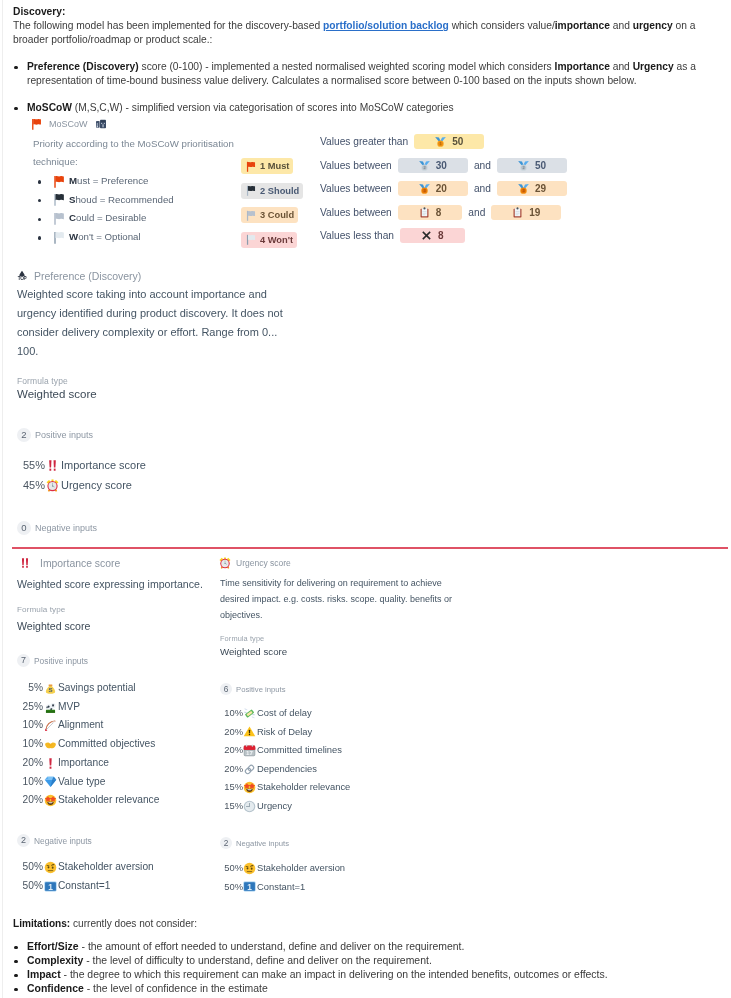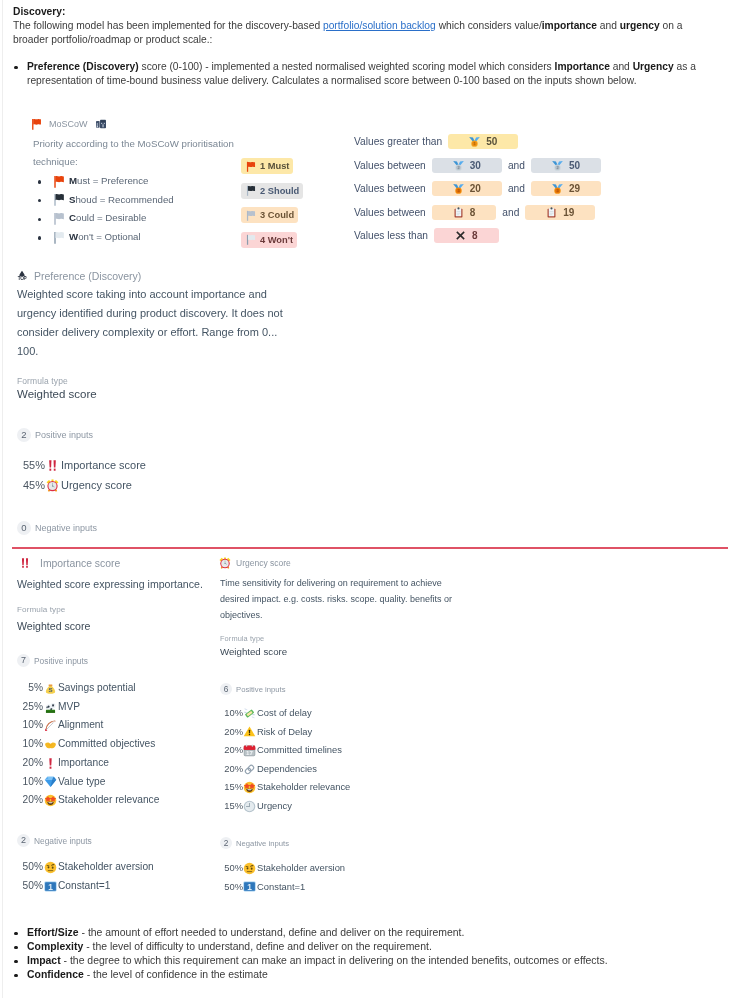--- a/index.html
+++ b/index.html
@@ -5,21 +5,21 @@
 <style>
   html,body{margin:0;padding:0;background:#ffffff;}
   body{width:731px;height:998px;font-family:"Liberation Sans",sans-serif;color:#2b2b2b;overflow:hidden;-webkit-font-smoothing:antialiased;}
   .page{position:relative;width:731px;height:782px;box-sizing:border-box;background:#fff;}
   .page:before{content:"";position:absolute;left:2px;top:0;width:1px;height:998px;background:#eeeeee;}
 
   .intro{position:absolute;left:13px;top:4px;width:700px;}
   .intro p{margin:0;font-size:10.25px;line-height:14px;color:#3b3b3b;}
   .intro .h{font-weight:bold;color:#1a1a1a;}
   b{font-weight:bold;color:#1a1a1a;}
-  a.link{color:#2a6fc9;text-decoration:underline;}
+  a.link{color:#2a6fc9;text-decoration:underline;font-weight:bold;}
 
   ul.bul{margin:0;padding:0;list-style:none;}
   ul.bul li{position:relative;padding-left:14px;font-size:10.25px;line-height:14px;color:#3b3b3b;}
   ul.bul li:before{content:"";position:absolute;left:1px;top:5.5px;width:3.8px;height:3.8px;border-radius:50%;background:#1a1a1a;}
 
   
   .card{position:absolute;box-sizing:border-box;}
   .cardtitle{font-size:9.4px;color:#7b8794;display:flex;align-items:center;gap:6px;}
   .cardtitle .t{color:#8a94a0;font-size:9.4px;}
 
@@ -53,21 +53,21 @@
   .moscow .cardtitle{position:absolute;left:17px;top:4px;gap:7px;font-size:9px;}
   .moscow .cardtitle .t{font-size:9px;}
   .ms-desc{position:absolute;left:20px;top:21px;width:205px;font-size:9.7px;line-height:17.5px;color:#7b8794;}
   ul.ms-list{position:absolute;left:0px;top:58px;margin:0;padding:0;list-style:none;width:215px;}
   ul.ms-list li{position:relative;padding-left:39px;font-size:9.7px;line-height:18.6px;color:#5a6675;display:flex;align-items:center;}
   ul.ms-list li:before{content:"";position:absolute;left:25px;top:8.4px;width:3.4px;height:3.4px;border-radius:50%;background:#2a3340;}
   ul.ms-list li .fi{margin-right:4px;display:inline-flex;}
   ul.ms-list li b{color:#2a3340;font-weight:bold;}
 
   .ms-badges{position:absolute;left:228px;top:44px;display:flex;flex-direction:column;gap:8.5px;align-items:flex-start;}
-  .ms-rules{position:absolute;left:307px;top:20px;display:flex;flex-direction:column;gap:8.5px;margin-left:34px;}
+  .ms-rules{position:absolute;left:307px;top:20px;display:flex;flex-direction:column;gap:8.5px;}
   .ms-rules .vrow{gap:0;}
   .ms-rules .rt{margin-right:6px;white-space:nowrap;}
   .ms-rules .andw{margin:0 6px;}
   .chip{display:inline-flex;align-items:center;gap:6px;border-radius:3px;padding:0 21px;font-size:10px;font-weight:600;height:15px;box-sizing:border-box;}
 
   .pref{left:13px;top:258px;width:705px;height:285px;}
   .pref .cardtitle{position:absolute;left:3px;top:12px;font-size:10.5px;gap:6px;}
   .pref .cardtitle .t{font-size:10.5px;}
   .pref-desc{position:absolute;left:4px;top:27px;width:274px;}
   .pref-flbl{position:absolute;left:4px;top:118px;}
@@ -130,20 +130,21 @@
 
 <div class="page">
 
   <div class="intro">
     <p>
       <span class="h">Discovery:</span><br>
       <span>The following model has been implemented for the discovery-based </span><a class="link">portfolio/solution backlog</a><span> which considers value/</span><b>importance</b><span> and </span><b>urgency</b><span> on a broader portfolio/roadmap or product scale.:</span>
     </p>
     <ul class="bul">
       <li><b>Preference (Discovery)</b><span> score (0-100) - implemented a nested normalised weighted scoring model which considers </span><b>Importance</b><span> and </span><b>Urgency</b><span> as a representation of time-bound business value delivery. Calculates a normalised score between 0-100 based on the inputs shown below.</span></li>
+      <li><b>MoSCoW</b><span> (M,S,C,W) - simplified version via categorisation of scores into MoSCoW categories</span></li>
     </ul>
   </div>
 
   <div class="card moscow">
     <div class="cardtitle">
       <span class="ic">
           <svg width="12" height="12" viewBox="3 2 30 32">
             <path fill="#e8430c" d="M7.6 4.4h3.6v29H7.6z"></path>
             <path fill="#e8430c" d="M10.6 5.4c3.8-2.2 7.6 1.3 11.5-.2 3.8-1.6 7.1.6 9.1.2v14.2c-2 .4-5.3-1.7-9.1-.2-3.9 1.5-7.7-2-11.5.2z"></path>
           </svg>
@@ -691,20 +692,21 @@
               <rect x="3" y="6" width="30" height="24" rx="2.5" fill="#2e77bb"></rect>
               <text x="18" y="27" font-family="'Liberation Sans',sans-serif" font-size="23" font-weight="bold" fill="#dcecf8" text-anchor="middle">1</text>
             </svg>
           </span>
           <span class="nm">Constant=1</span>
         </div>
       </div>
   </div>
 
   <div class="limits">
+    <p><b>Limitations:</b><span> currently does not consider:</span></p>
     <ul class="bul">
         <li><b>Effort/Size</b><span> - the amount of effort needed to understand, define and deliver on the requirement.</span></li>
         <li><b>Complexity</b><span> - the level of difficulty to understand, define and deliver on the requirement.</span></li>
         <li><b>Impact</b><span> - the degree to which this requirement can make an impact in delivering on the intended benefits, outcomes or effects.</span></li>
         <li><b>Confidence</b><span> - the level of confidence in the estimate</span></li>
       </ul>
   </div>
 
 </div>
 

